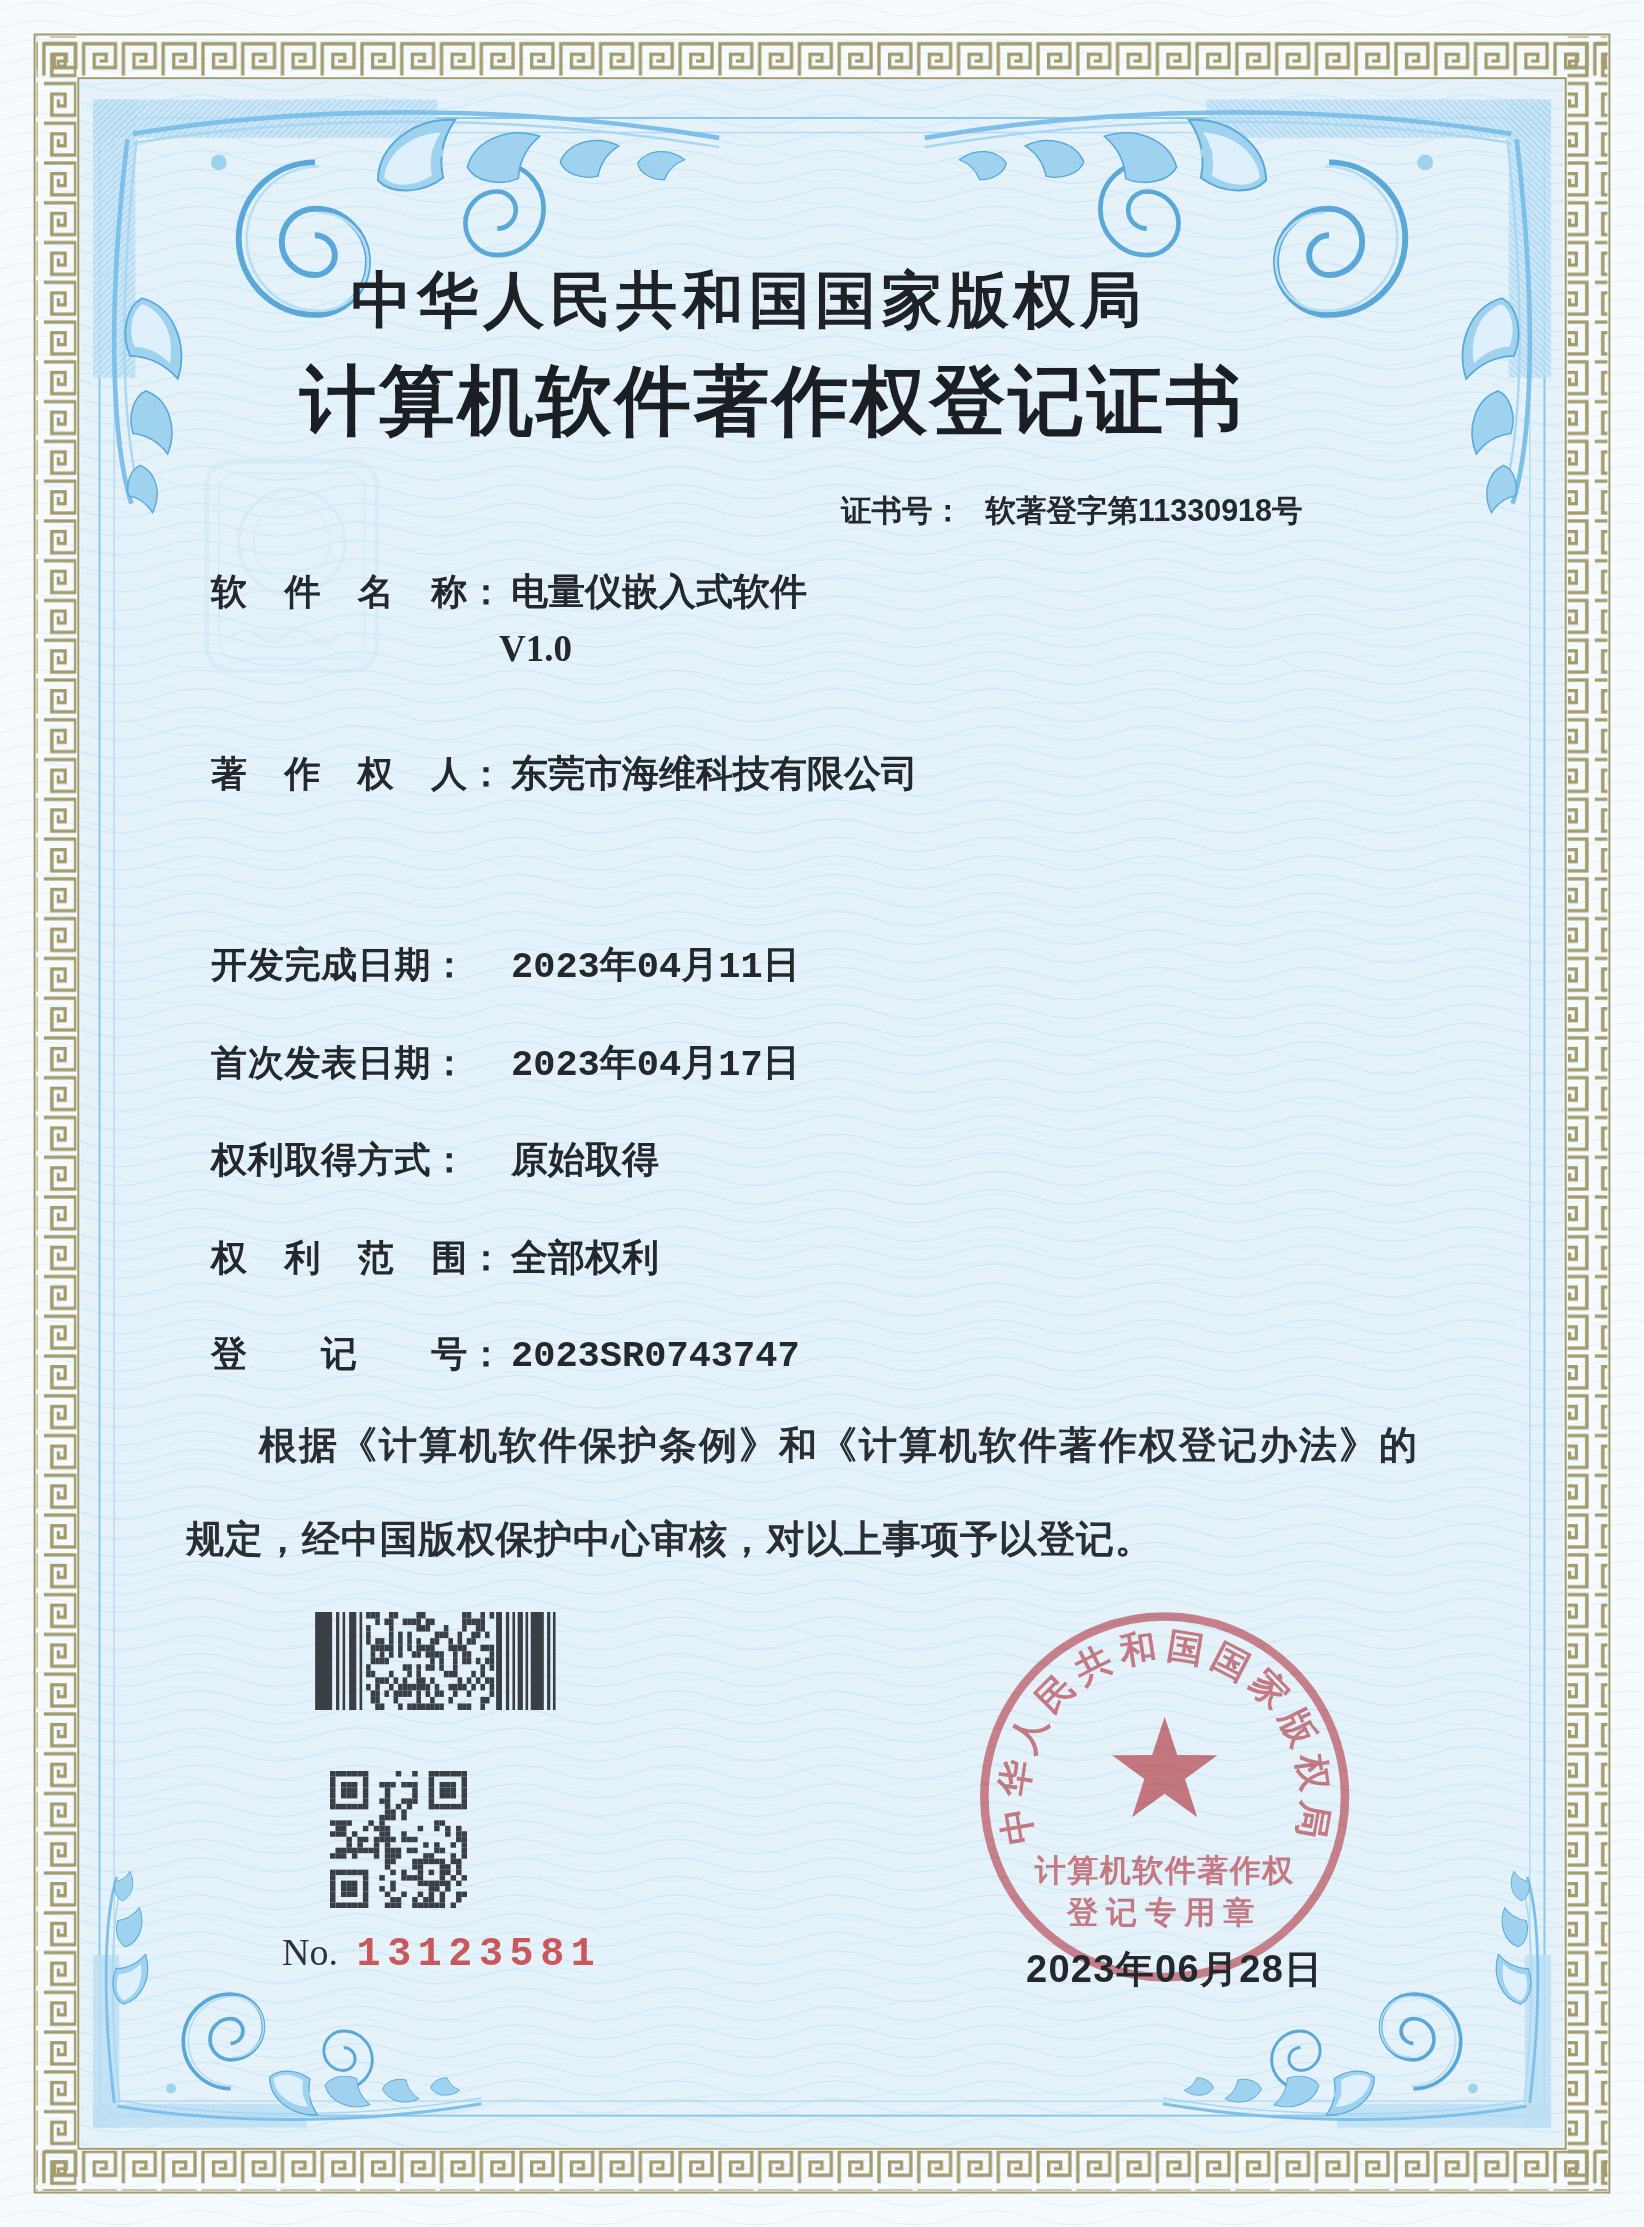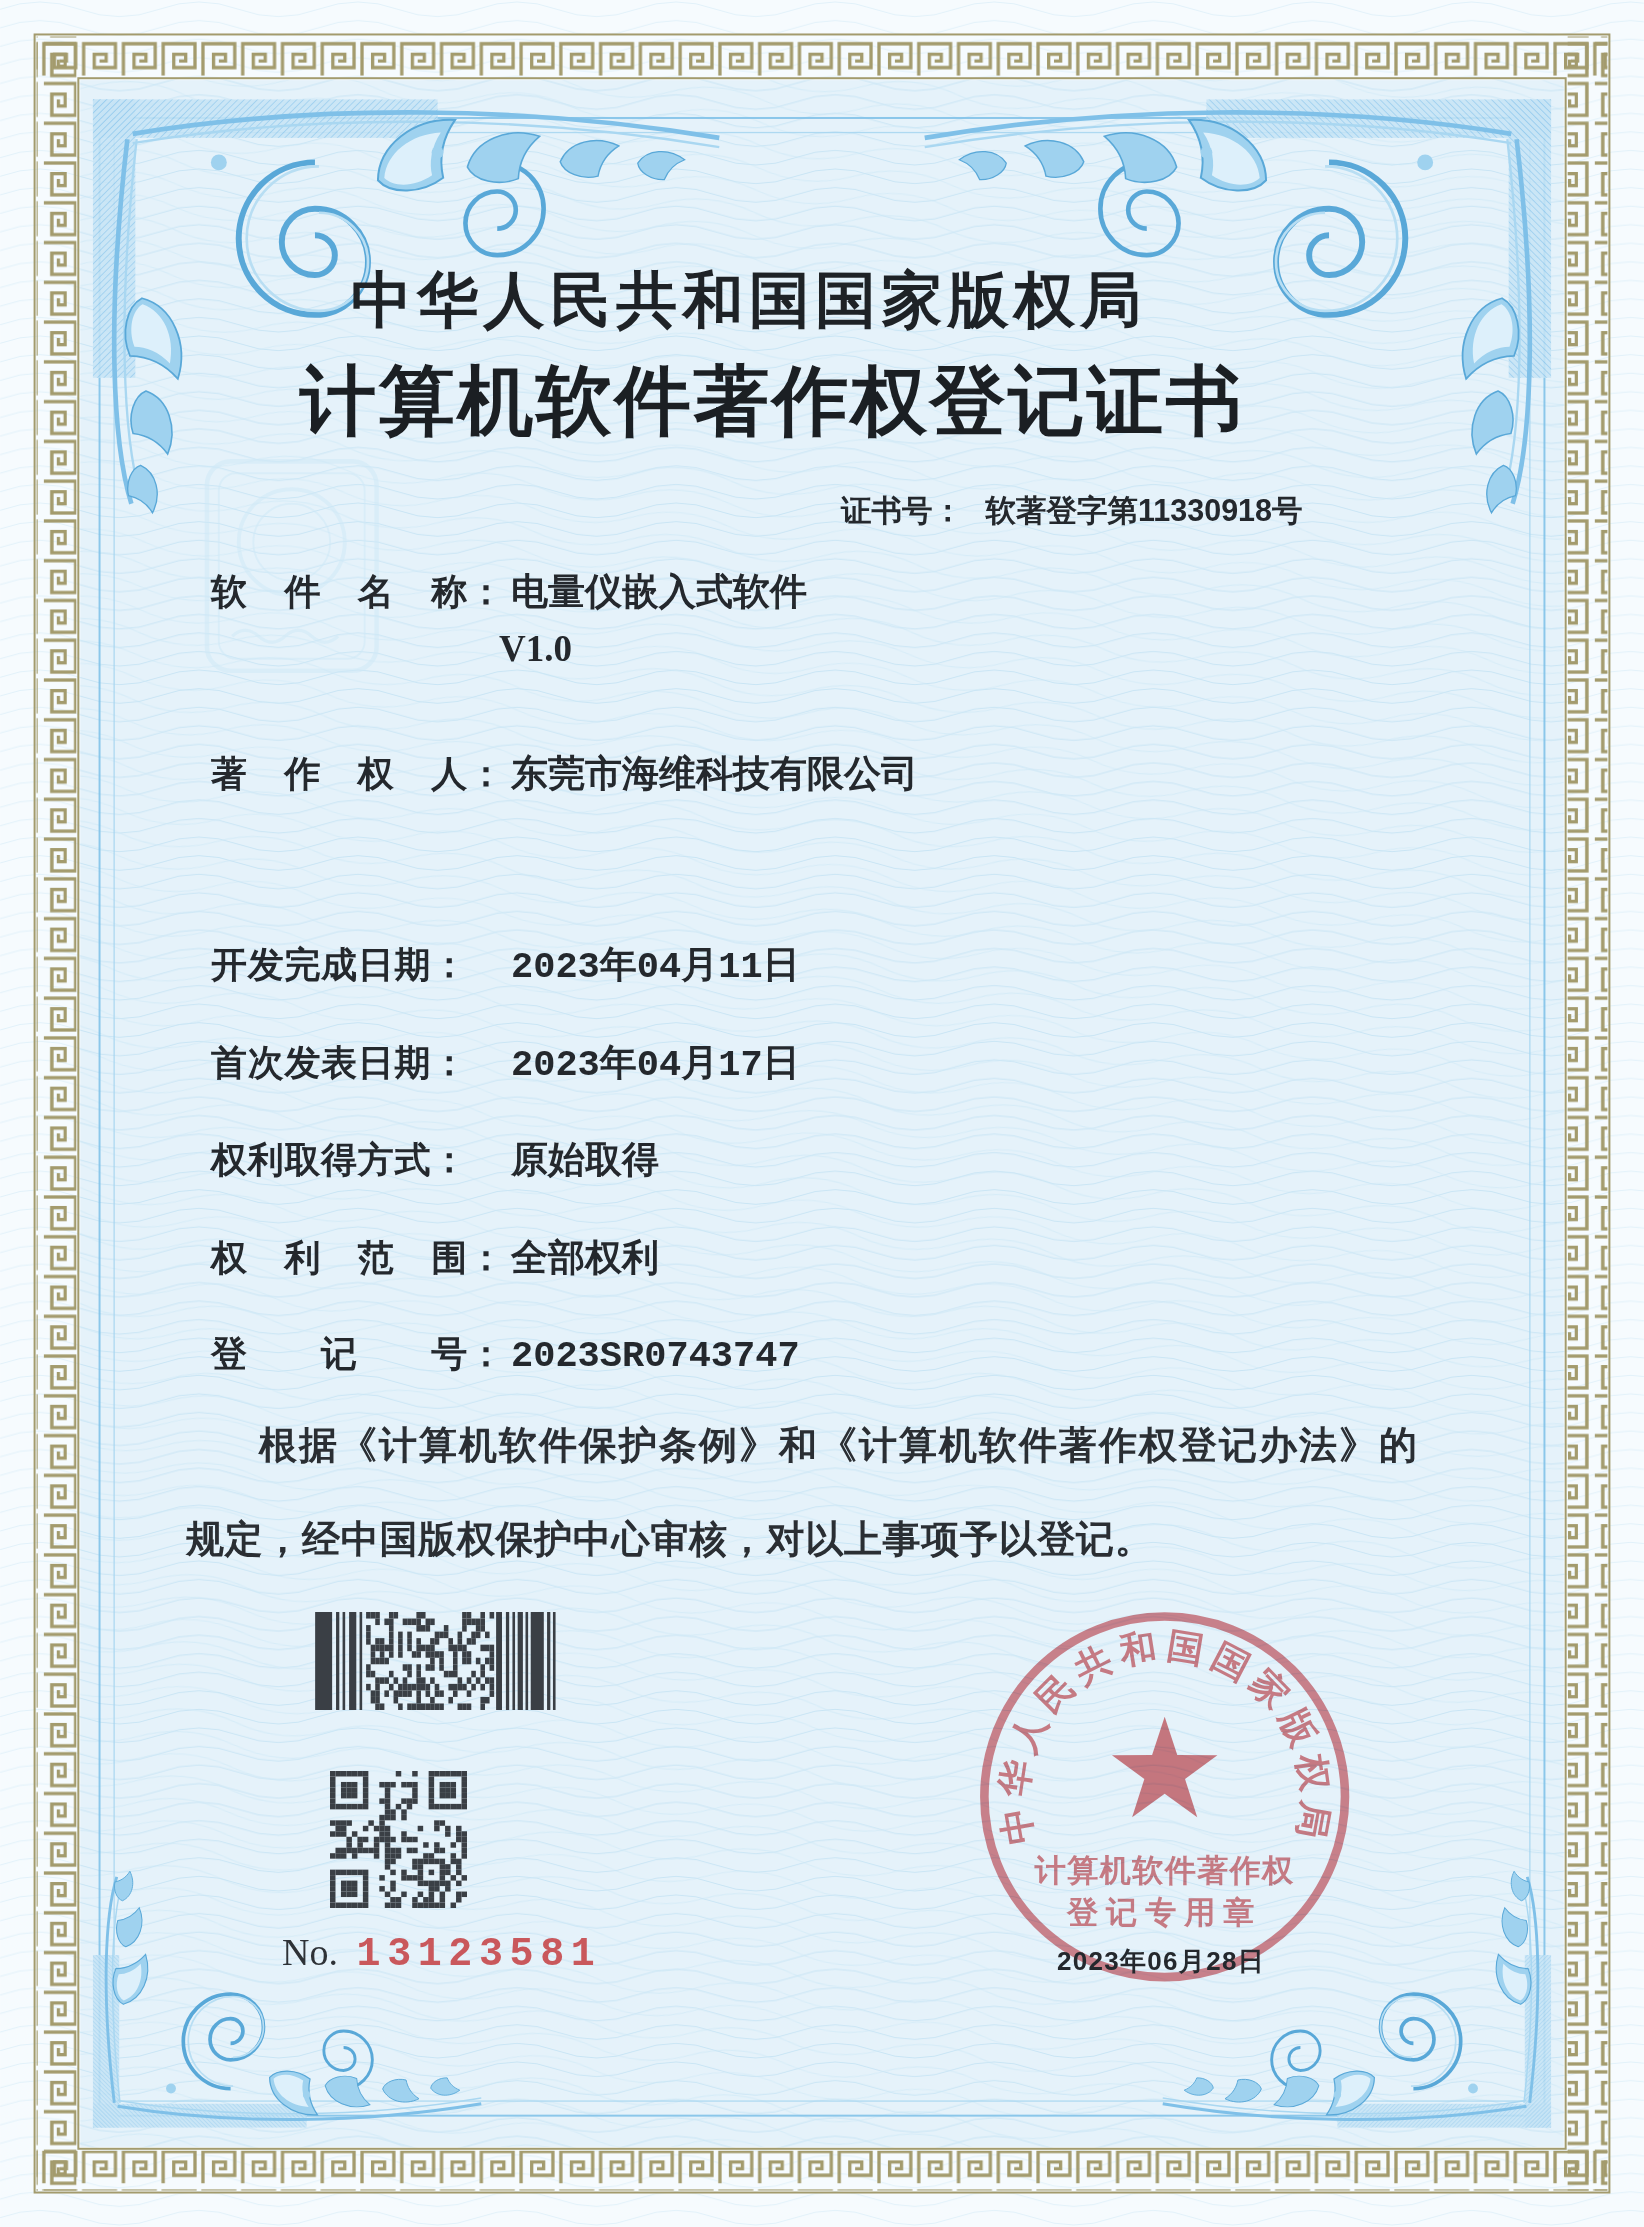--- a/index.html
+++ b/index.html
@@ -15,21 +15,21 @@
   .certno .lab{margin-right:22.5px;}
   .frow{position:absolute;left:199px;white-space:nowrap;z-index:5;font-size:36px;font-weight:700;}
   .frow .lab{display:inline-block;min-width:300px;letter-spacing:0.7px;margin-left:12px;}
   .frow .val{font-family:Liberation Mono, monospace;font-size:37px;font-weight:700;}
   .v2{left:499px;top:627px;font-family:"Liberation Serif",serif;font-size:37px;font-weight:700;}
   .stmt{font-size:38px;font-weight:600;font-family:Liberation Serif, serif;color:#2a2e33;}
   .serial{left:282px;top:1930px;}
   .serial .no{font-family:"Liberation Serif",serif;font-size:38px;color:#2e3237;margin-right:18.6px;}
   .serial .num{font-family:"Liberation Mono",monospace;font-size:40px;font-weight:700;
                color:#c9585c;letter-spacing:6.6px;}
-  .issuedate{left:1026px;top:1944px;font-size:26px;font-weight:700;letter-spacing:1.3px;z-index:6;margin-left:31px;}
+  .issuedate{left:1026px;top:1944px;font-size:38px;font-weight:700;letter-spacing:1.3px;z-index:6;}
   .sealsvg{position:absolute;left:969px;top:1588px;z-index:4;mix-blend-mode:multiply;opacity:.92;}
   .codesvg{position:absolute;z-index:3;}
 </style>
 </head>
 <body>
 
 <div class="page">
 
   <svg class="bg" width="1644" height="2227" viewBox="0 0 2480 3360">
     <defs>

